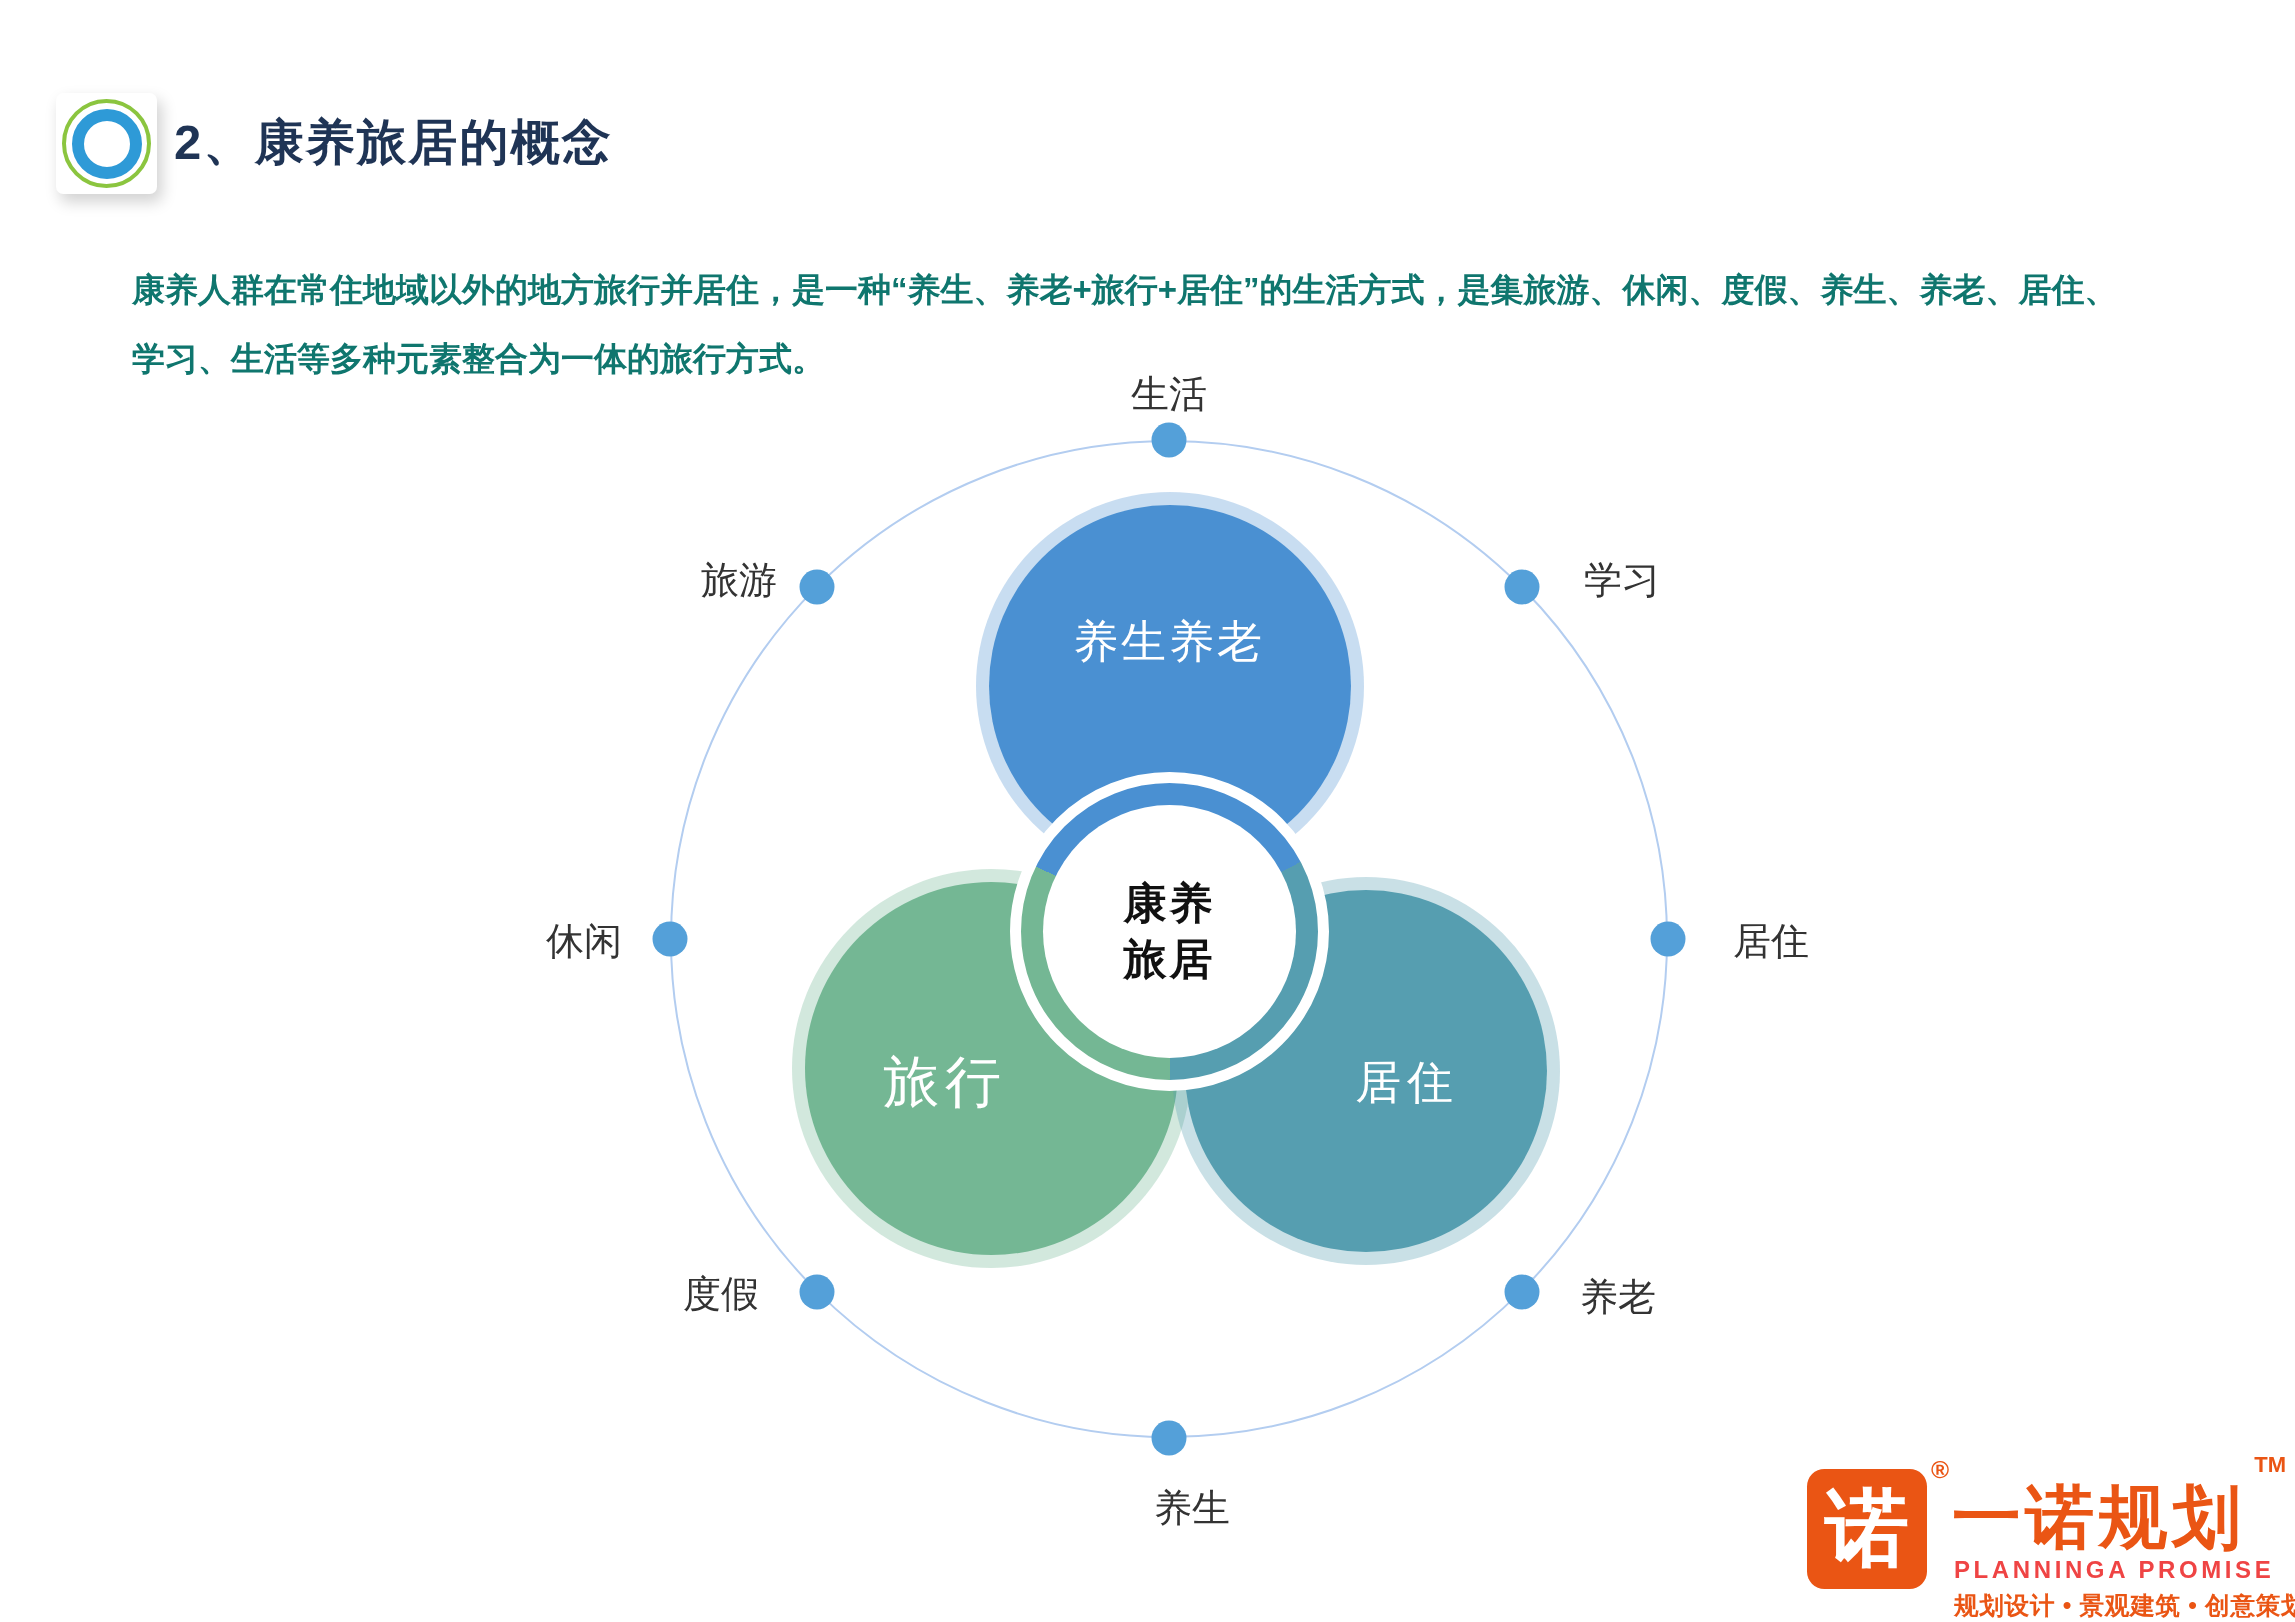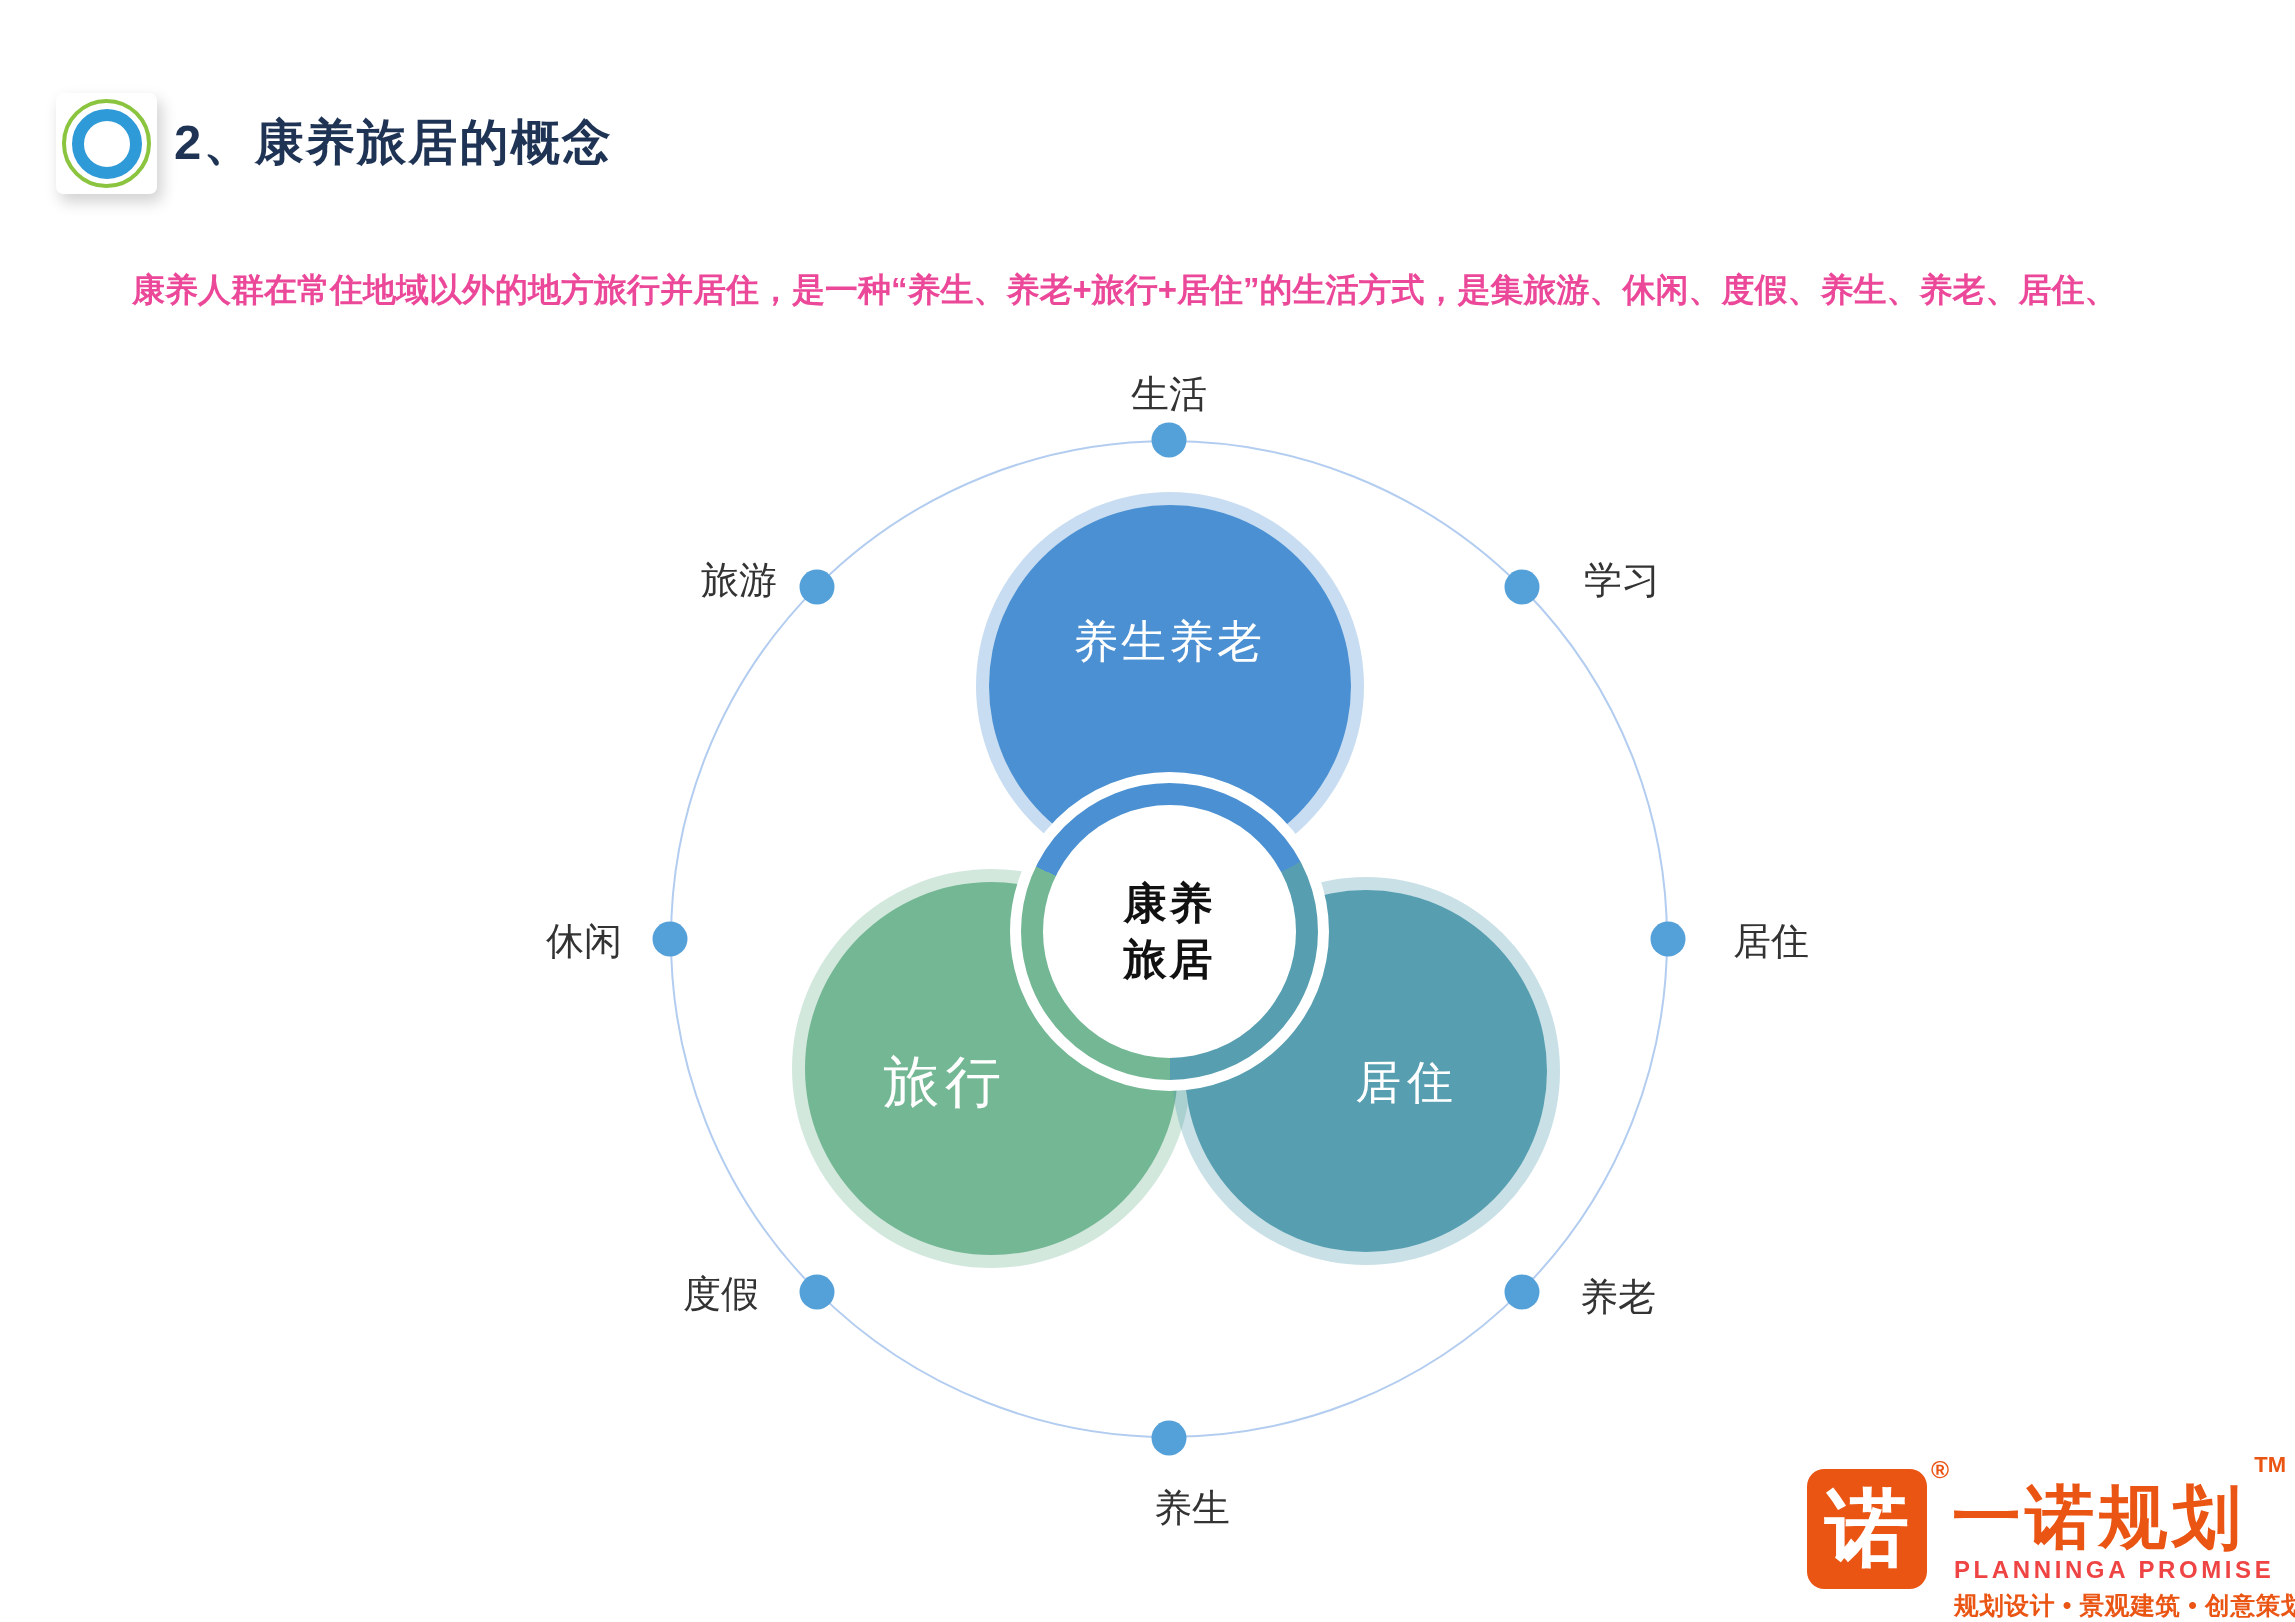--- a/index.html
+++ b/index.html
@@ -25,21 +25,21 @@
     width:70px; height:70px; border-radius:50%;
     border:12.3px solid #2e9ad7; box-sizing:border-box; background:#ffffff;
   }
   .title {
     position:absolute; left:174px; top:110px; margin:0;
     font-size:49px; font-weight:bold; color:#1f3455; letter-spacing:2.2px;
     white-space:nowrap;
   }
   .intro {
     position:absolute; left:132px; top:255px; width:2155px; margin:0;
-    font-size:33px; font-weight:bold; color:#ec4899; line-height:69px;
+    font-size:33px; font-weight:bold; color:#0f766e; line-height:69px;
   }
   .intro span { display:block; white-space:nowrap; }
 
   
   .outer-circle {
     position:absolute; left:670px; top:440px; width:998px; height:998px;
     border:2.9px solid #b3cdf0; border-radius:50%; box-sizing:border-box; z-index:1;
   }
   .sat-dot {
     position:absolute; width:35px; height:35px; border-radius:50%;
@@ -122,20 +122,21 @@
 
   <div class="bullet">
     <div class="ring-green">
       <div class="ring-blue"></div>
     </div>
   </div>
   <h1 class="title">2、康养旅居的概念</h1>
 
   <p class="intro">
     <span>康养人群在常住地域以外的地方旅行并居住，是一种“养生、养老+旅行+居住”的生活方式，是集旅游、休闲、度假、养生、养老、居住、</span>
+    <span>学习、生活等多种元素整合为一体的旅行方式。</span>
   </p>
 
   <div>
     <div class="outer-circle"></div>
 
     <div class="sat-dot sd-0"></div>
     <div class="sat-dot sd-1"></div>
     <div class="sat-dot sd-2"></div>
     <div class="sat-dot sd-3"></div>
     <div class="sat-dot sd-4"></div>

